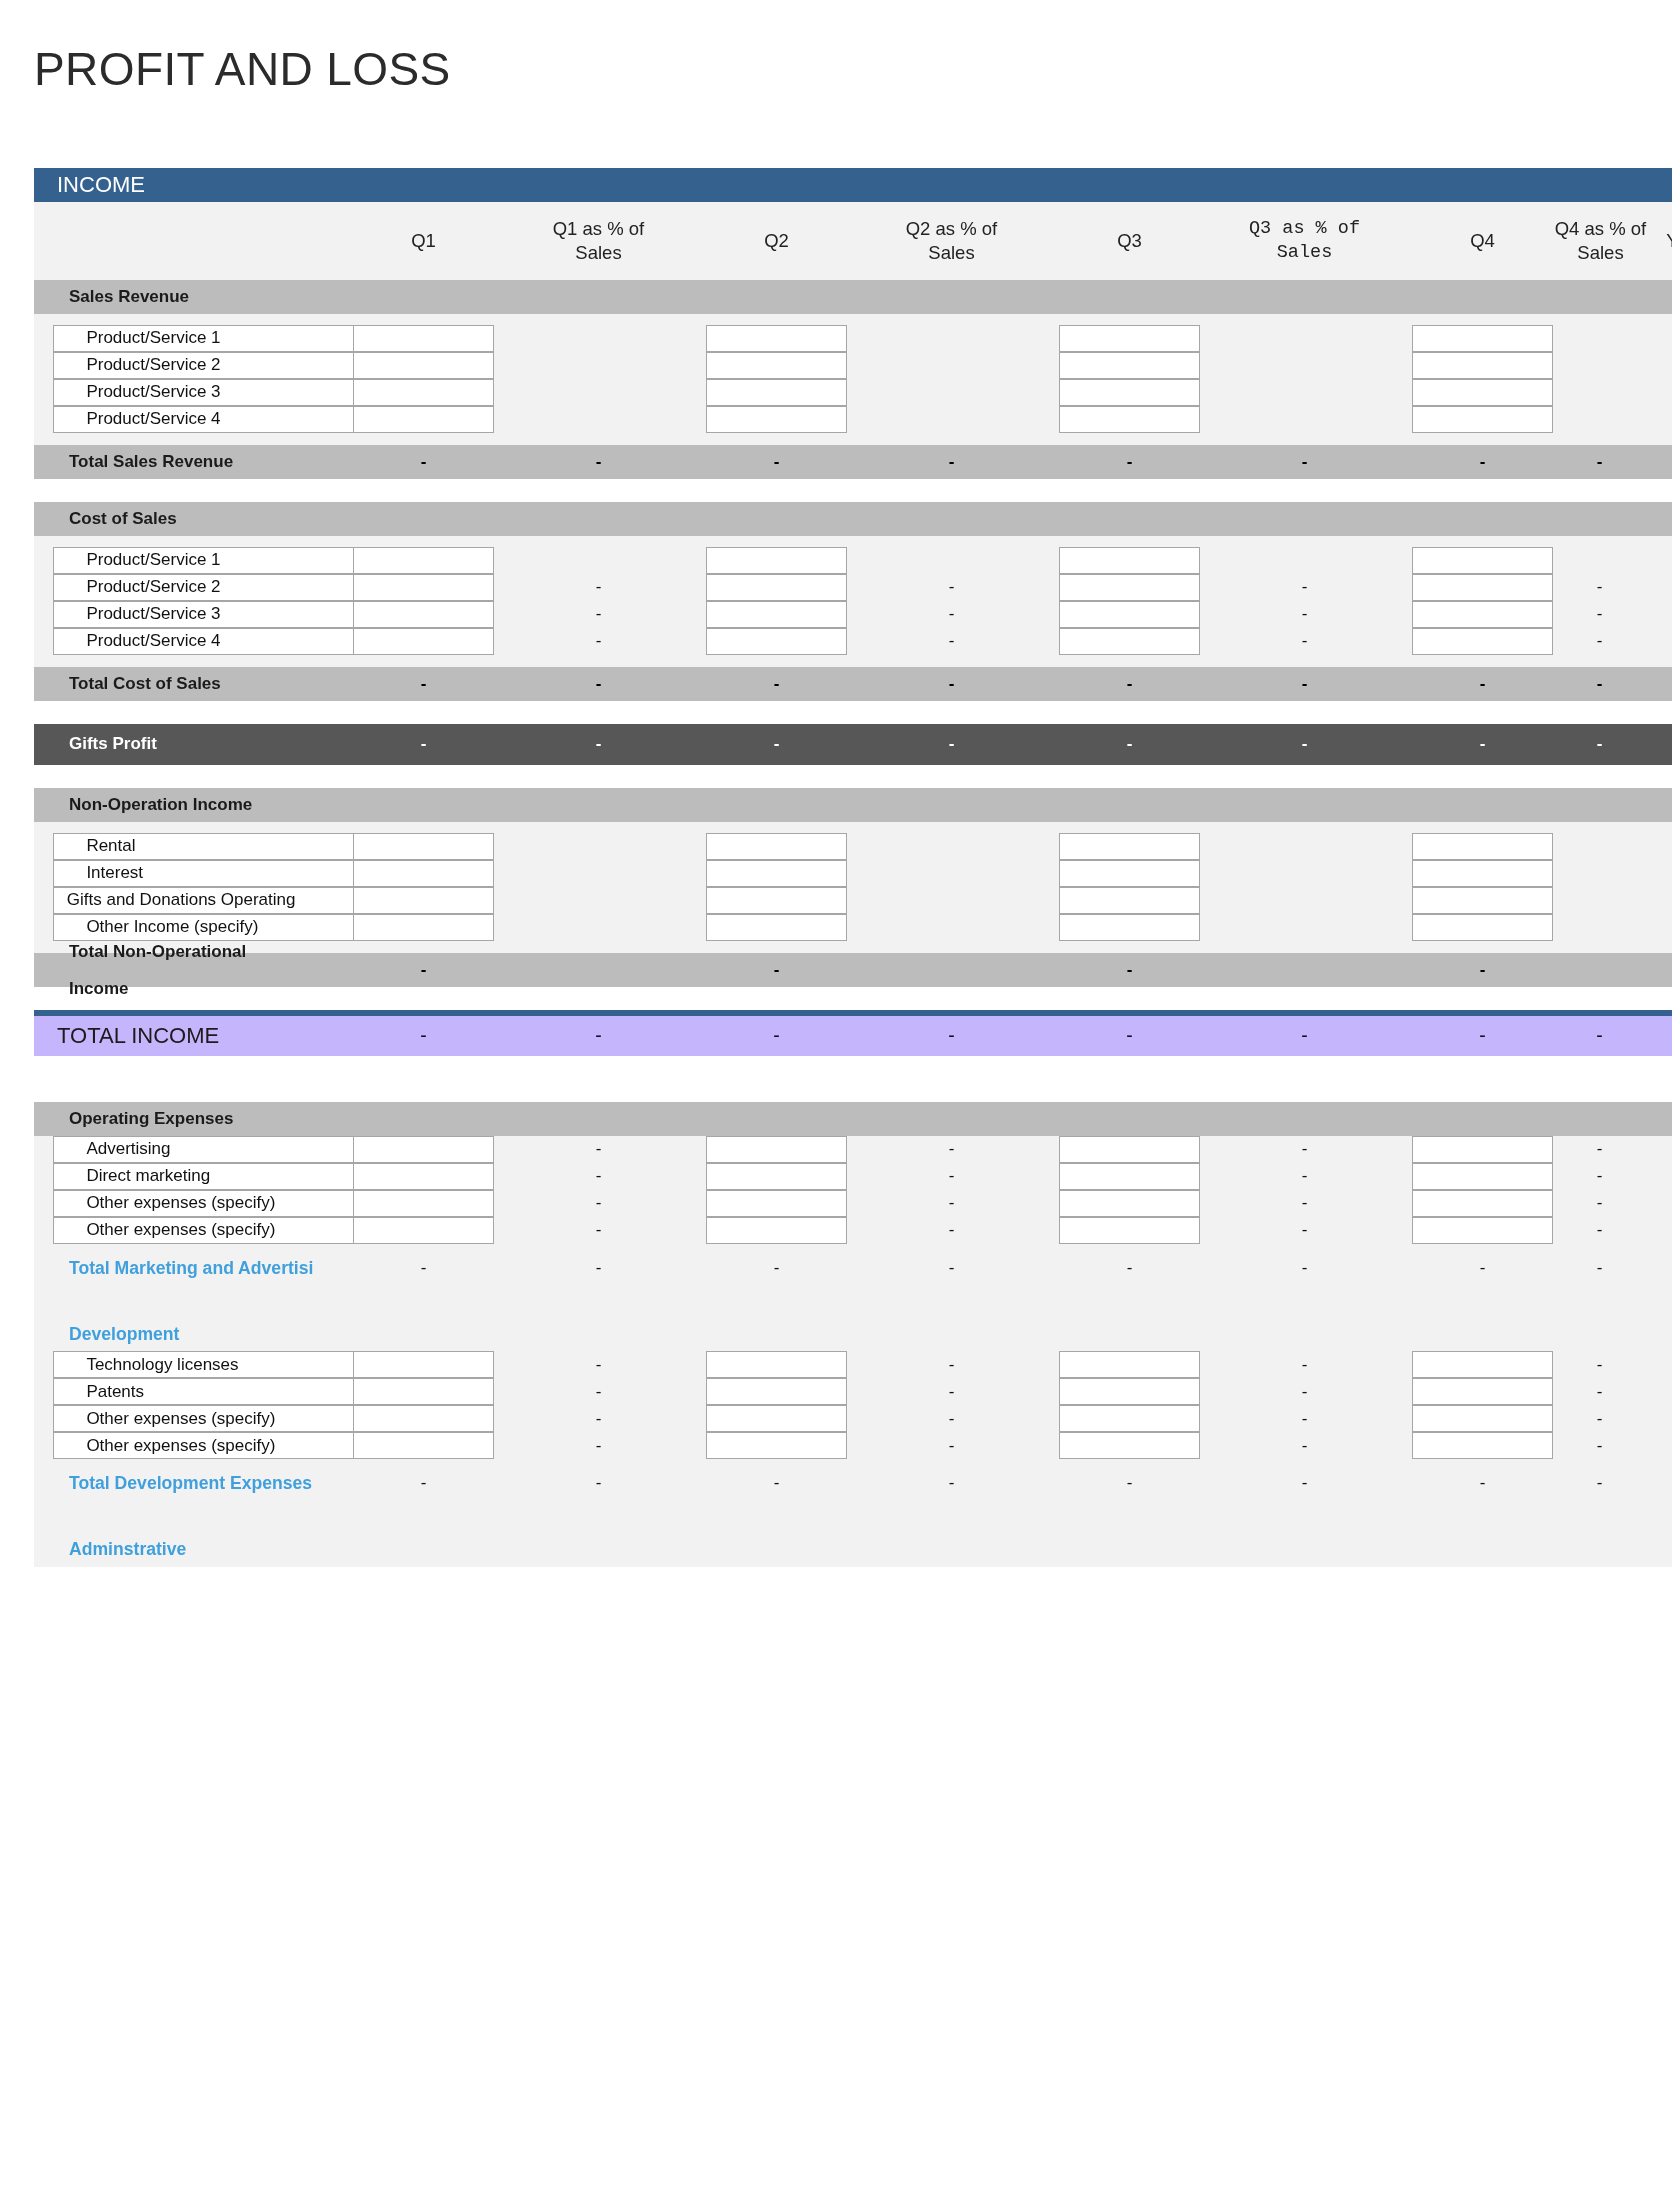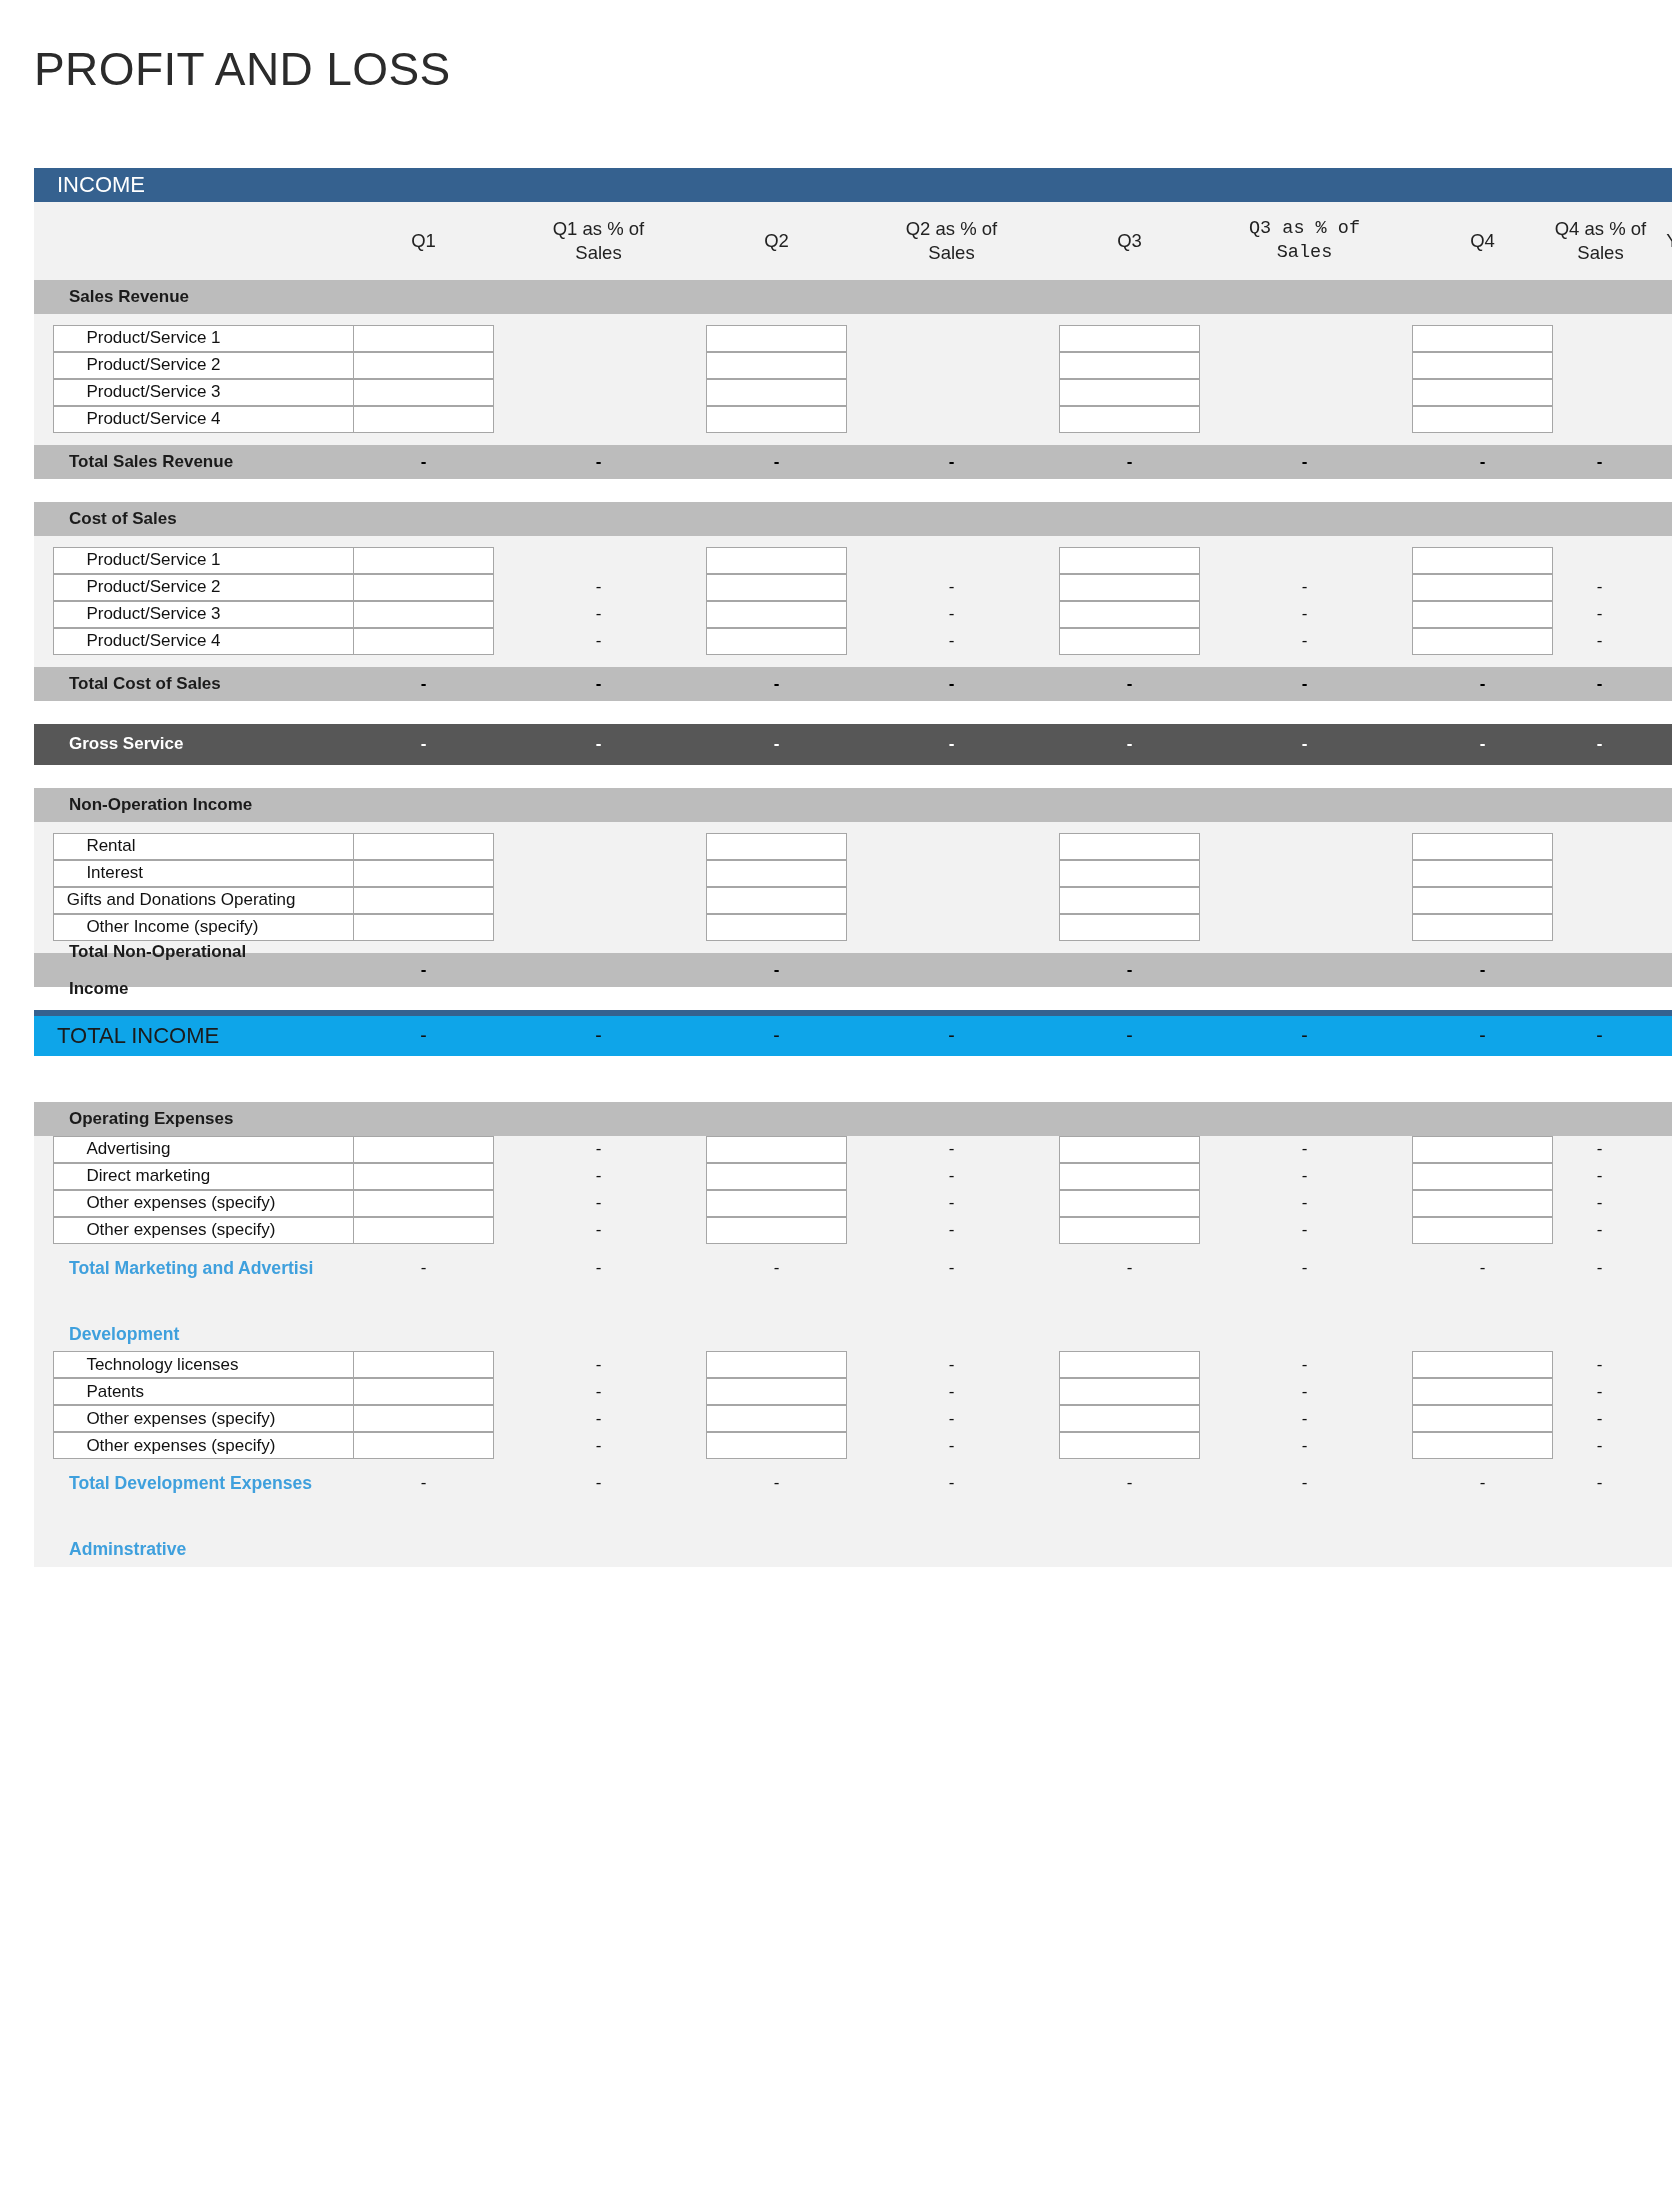--- a/index.html
+++ b/index.html
@@ -61,21 +61,21 @@
     width:221px; white-space:normal; line-height:37px;
   }
 
   .dark-total { height:41px; background:#575757; position:relative; width:100%; }
   .dark-total .bandtext {
     position:absolute; left:35px; top:50%; transform:translateY(-50%);
     color:#ffffff; font-size:17px; font-weight:bold; white-space:nowrap;
   }
 
   .grand-total {
-    height:46px; background:#0ea5e9; border-top:6.2px solid #35618f;
+    height:46px; background:#c4b5fd; border-top:6.2px solid #35618f;
     position:relative; width:100%;
   }
   .grand-total .bandtext {
     position:absolute; left:23px; top:50%; transform:translateY(-50%);
     color:#1b1b1b; font-size:22px; font-weight:400; white-space:nowrap;
   }
 
   
   .block { background:#f2f2f2; position:relative; width:100%; padding:10.6px 0 12.4px 0; }
   .itemrow { position:relative; height:27px; width:100%; }
@@ -279,21 +279,21 @@
       <div class="band-dash" style="left: 1078px;">-</div>
       <div class="band-dash" style="left: 1253px;">-</div>
       <div class="band-dash" style="left: 1431px;">-</div>
       <div class="band-dash" style="left: 1548px;">-</div>
       <div class="band-dash" style="left: 1633px;">-</div>
     </div>
 
   <div class="gap"></div>
 
   <div class="dark-total" id="gross-profit">
-    <div class="bandtext">Gross Service</div>
+    <div class="bandtext">Gifts Profit</div>
   <div class="band-dash" style="left: 372px;">-</div>
       <div class="band-dash" style="left: 547px;">-</div>
       <div class="band-dash" style="left: 725px;">-</div>
       <div class="band-dash" style="left: 900px;">-</div>
       <div class="band-dash" style="left: 1078px;">-</div>
       <div class="band-dash" style="left: 1253px;">-</div>
       <div class="band-dash" style="left: 1431px;">-</div>
       <div class="band-dash" style="left: 1548px;">-</div>
       <div class="band-dash" style="left: 1633px;">-</div>
     </div>

